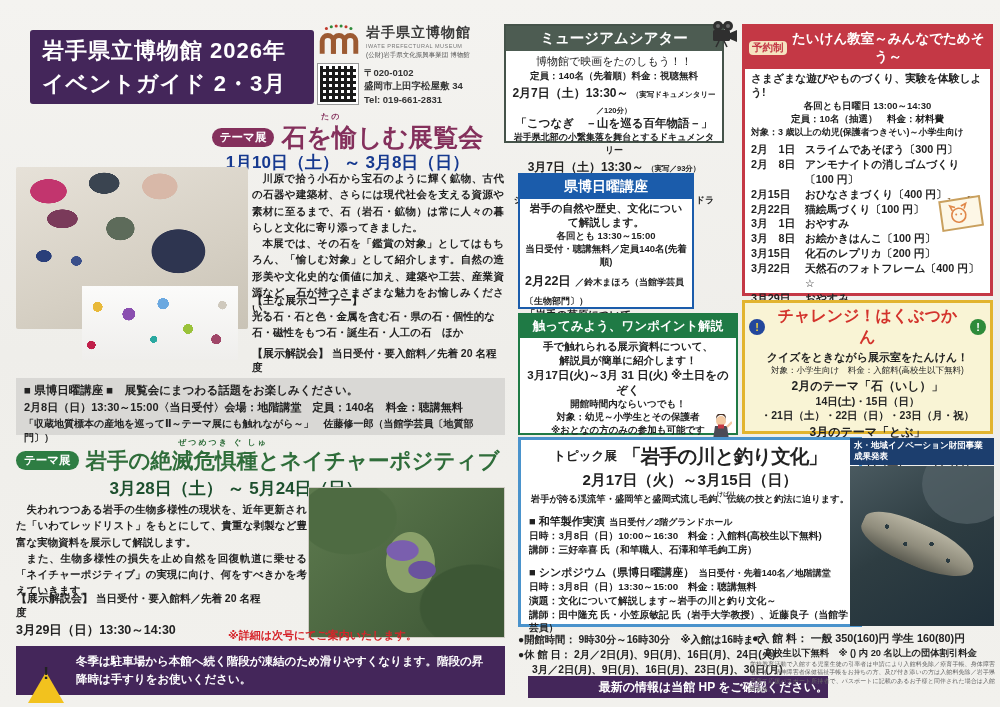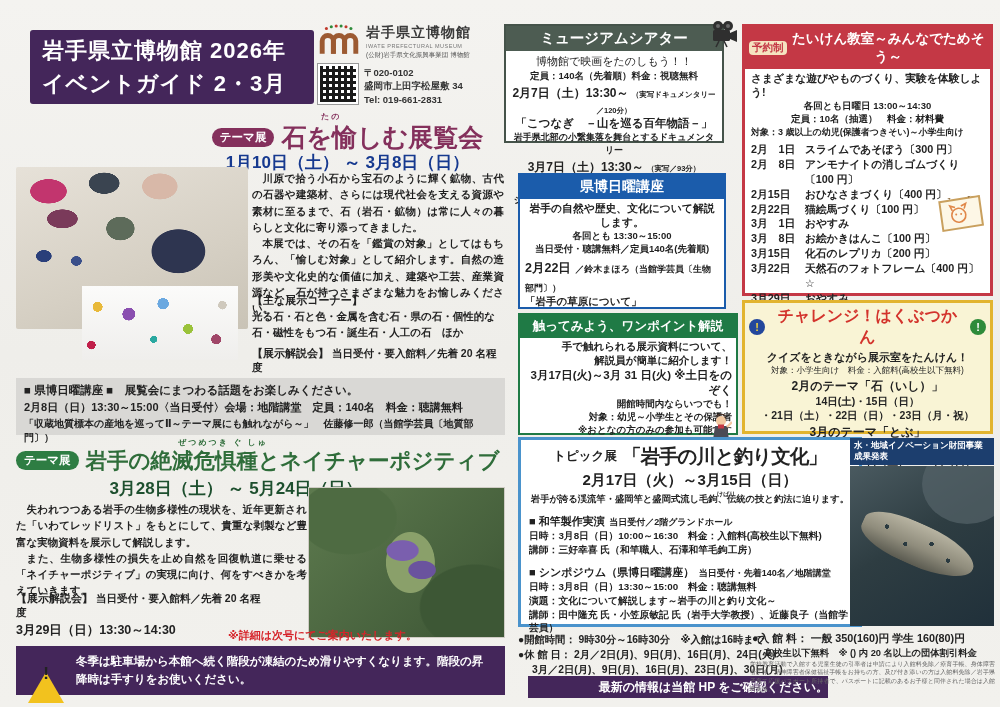--- a/index.html
+++ b/index.html
@@ -103,33 +103,33 @@
   .cam { position:absolute; right:-16px; top:-8px; }
   .theater .bd { padding:3px 4px; text-align:center; }
   .th-lead { font-size:11px; font-weight:normal; }
   .th-info { font-size:9.5px; font-weight:600; margin-top:1px; }
   .th-date { font-size:12px; font-weight:bold; margin-top:2px; }
   .th-date .sm { font-size:7.5px; font-weight:600; }
   .th-title { font-size:11.5px; font-weight:bold; }
   .th-desc { font-size:9px; font-weight:600; }
   .th-pre { font-size:8.5px; font-weight:bold; }
 
-  .sunday { left:518px; top:173px; width:208px; height:136px; border:2px solid #1b5cab; }
+  .sunday { left:518px; top:173px; width:176px; height:136px; border:2px solid #1b5cab; }
   .sunday .bhdr { background:#1b5cab; font-size:14px; padding:3px 0; }
   .sunday .bd { padding:3px 5px; }
   .sd-lead { font-size:10.8px; font-weight:bold; text-align:center; }
   .sd-c { font-size:9.5px; font-weight:600; text-align:center; }
   .sd-ev { margin-top:2px; }
   .sd-date { font-size:12.5px; font-weight:bold; }
   .sd-sp { font-size:9px; font-weight:600; }
   .sd-t { font-size:10.5px; font-weight:bold; }
 
   .touch { left:518px; top:313px; width:220px; height:122px; border:2px solid #1f7a45; position:absolute; }
   .touch .bhdr { background:#1f7a45; font-size:12.5px; padding:3px 0; }
-  .touch .bd { padding:2px 4px; text-align:right; position:relative; }
+  .touch .bd { padding:2px 4px; text-align:center; position:relative; }
   .to-lead { font-size:10.5px; font-weight:bold; }
   .to-date { font-size:11.5px; font-weight:bold; }
   .to-sm { font-size:9.5px; font-weight:600; }
 
   .guide { position:absolute; right:4px; bottom:-2px; width:22px; height:40px; }
 
   .taiken { left:742px; top:24px; width:251px; height:272px; border:3px solid #c43845; }
   .taiken .bhdr { background:#c43845; font-size:13.5px; padding:3px 4px; display:flex; align-items:center; gap:4px; justify-content:flex-start; }
   .yoyaku { background:#f5e3c0; color:#c43845; font-size:10.5px; font-weight:bold; border-radius:4px; padding:0 3px; flex:0 0 auto; }
   .taiken .bd { padding:3px 6px; position:relative; }

